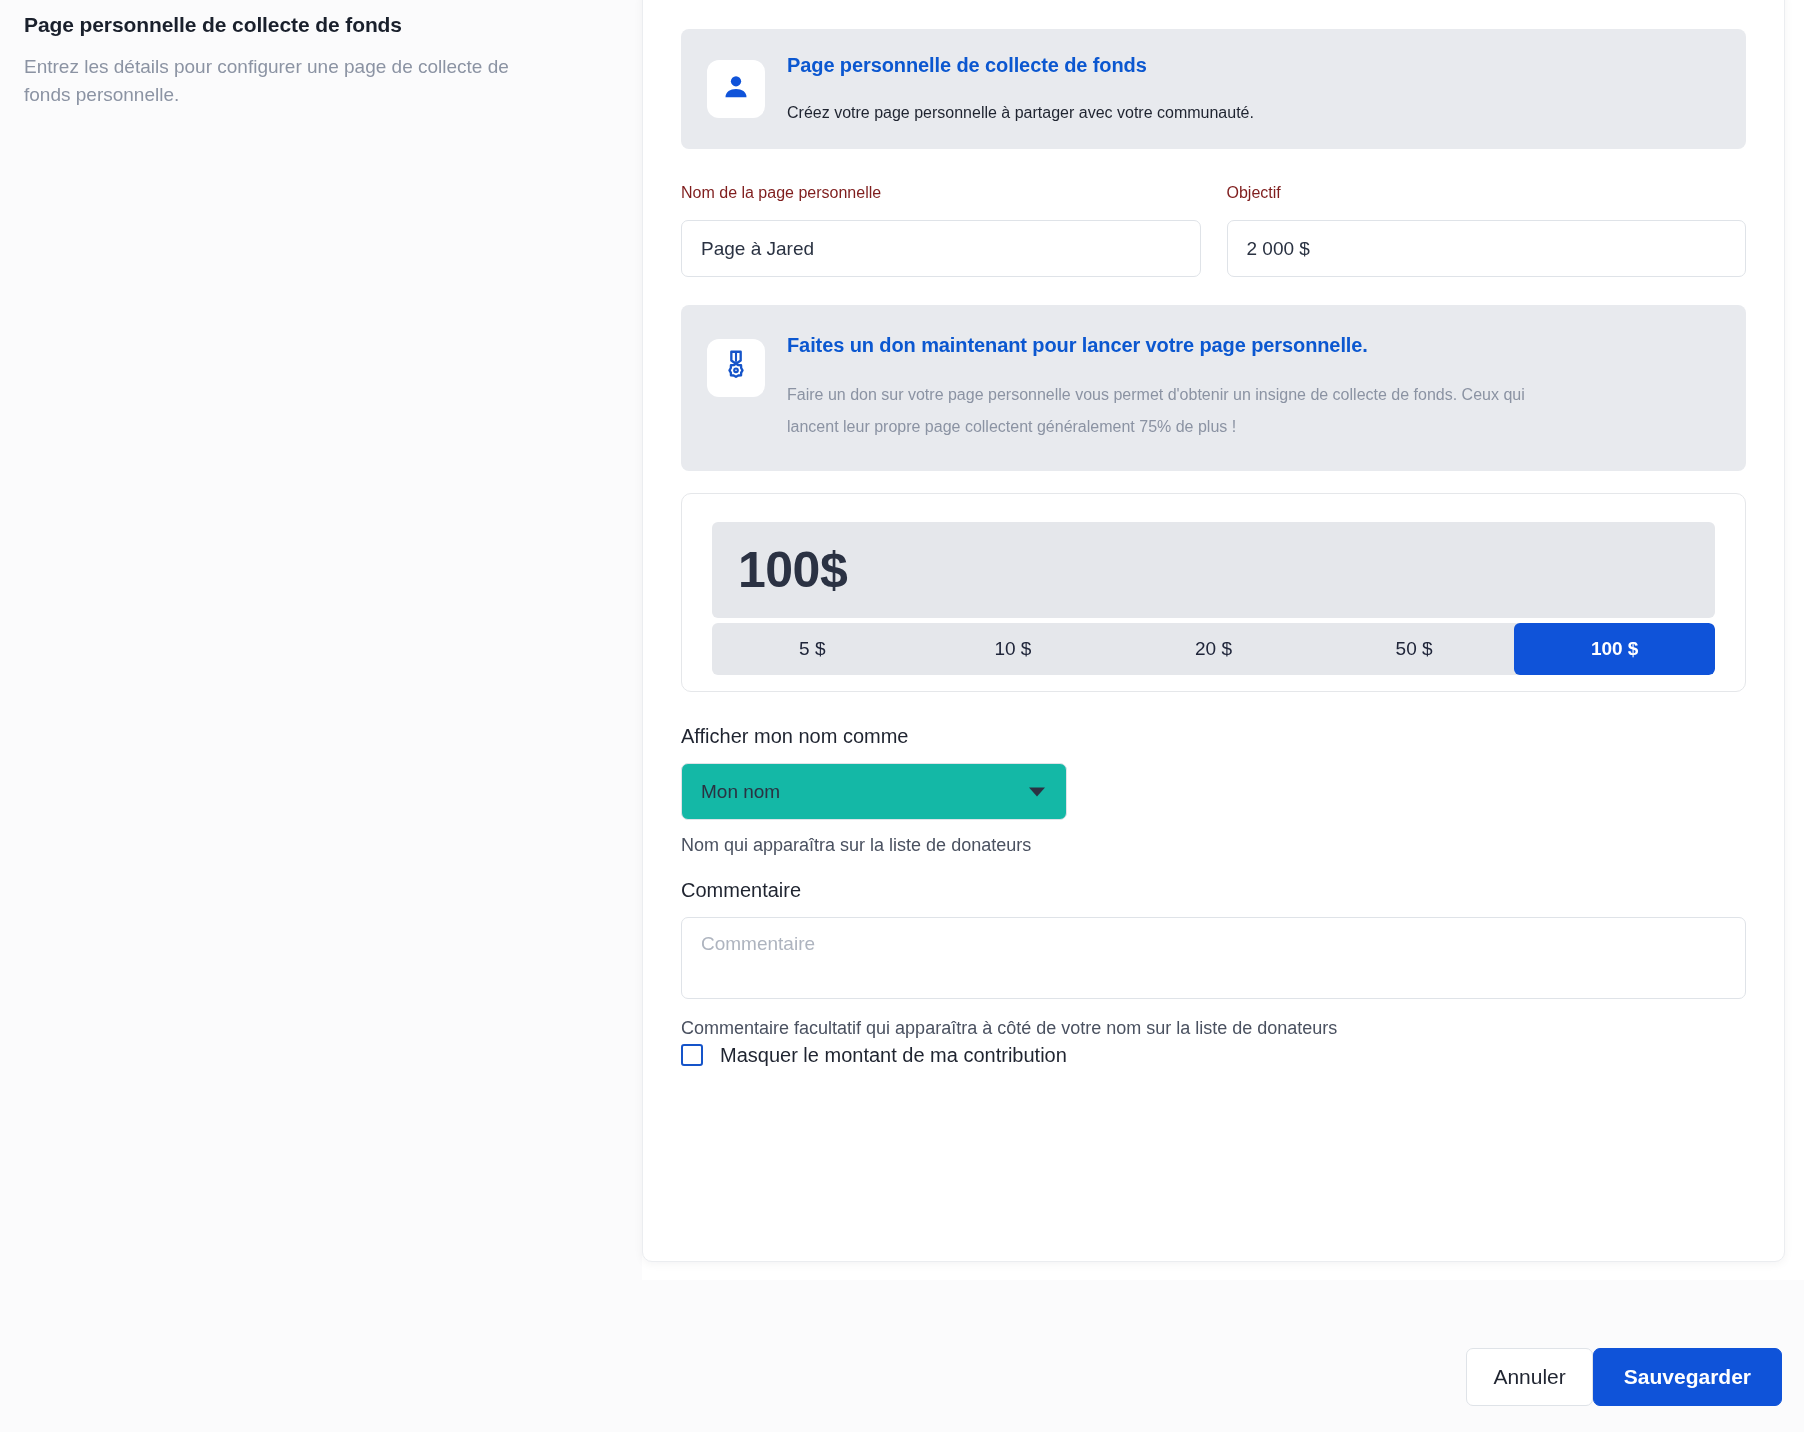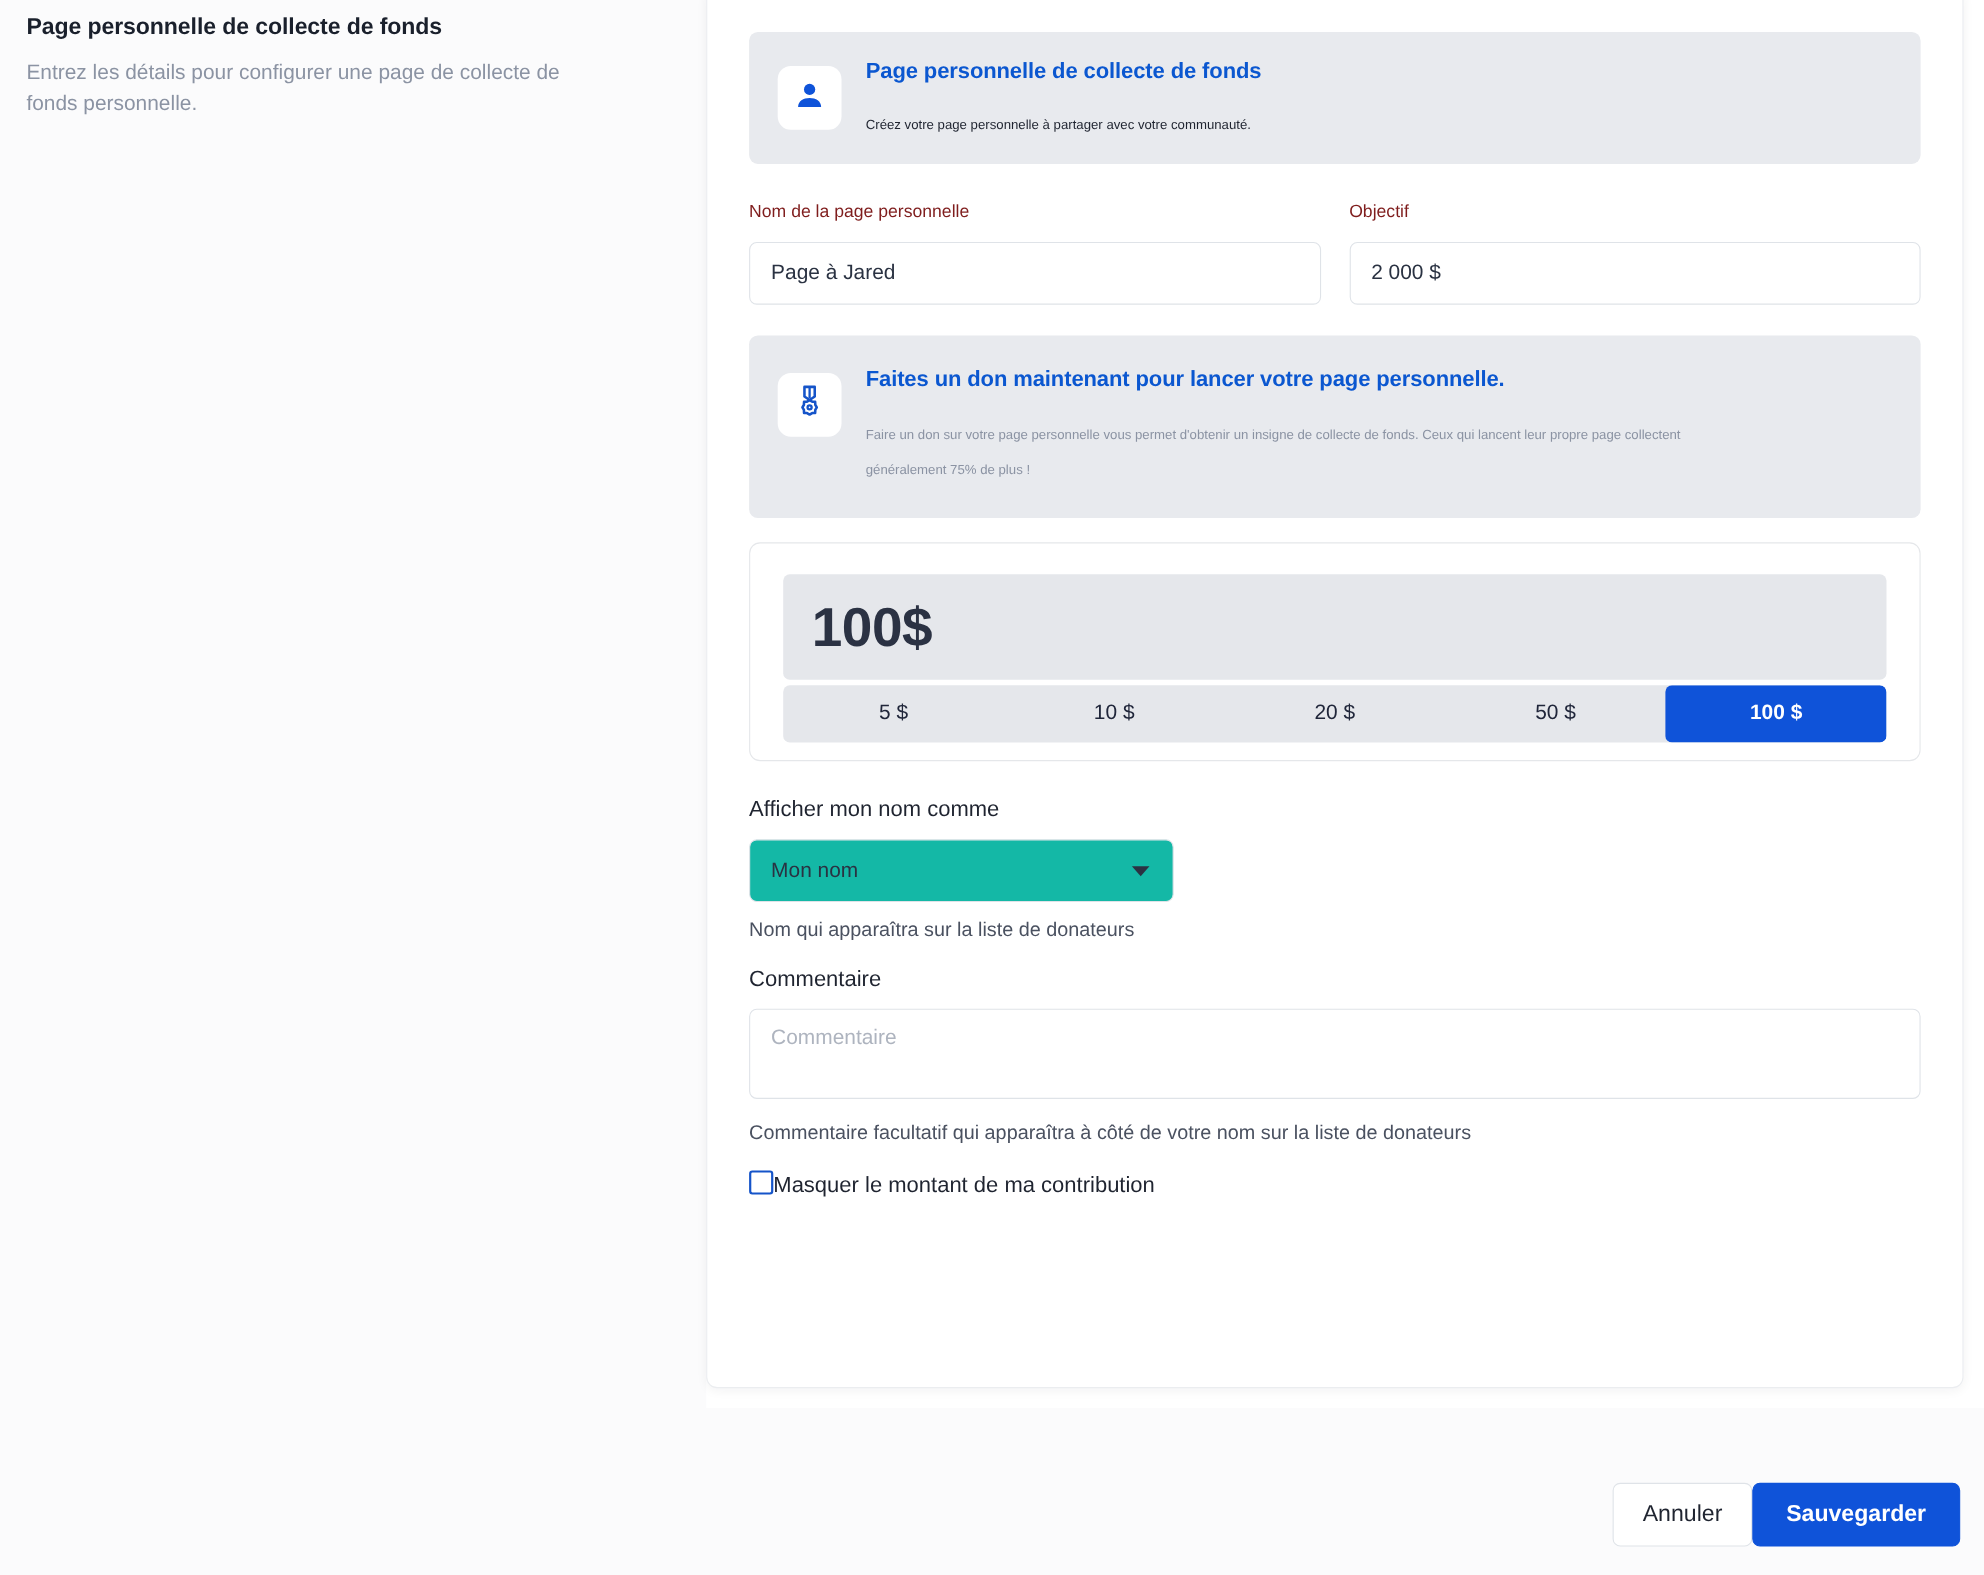--- a/index.html
+++ b/index.html
@@ -84,21 +84,21 @@
   .banner-text { flex: 1 1 auto; }
   .banner-title {
     font-size: 20px;
     font-weight: bold;
     color: #0b57d0;
     line-height: 28px;
     letter-spacing: -0.1px;
   }
   .banner-sub {
     margin-top: 20px;
-    font-size: 12px;
+    font-size: 16px;
     line-height: 28px;
     color: #1f2430;
   }
   .banner-sub.muted { color: #8b93a3; line-height: 32px; max-width: 790px; }
 
   
   .field-row {
     display: flex;
     gap: 26px;
     margin-top: 30px;
@@ -230,21 +230,22 @@
     color: #2a3242;
     padding: 15px 19px;
     resize: none;
     outline: none;
   }
   .textarea-input::placeholder { color: #aeb4bf; }
 
   
   .check-row {
     display: flex;
-    margin-top: 22px;
+    align-items: center;
+    gap: 17px;
   }
   .check-box {
     width: 22px;
     height: 22px;
     border: 2px solid #1554c9;
     border-radius: 3px;
     background: #ffffff;
     cursor: pointer;
     flex: 0 0 auto;
   }

